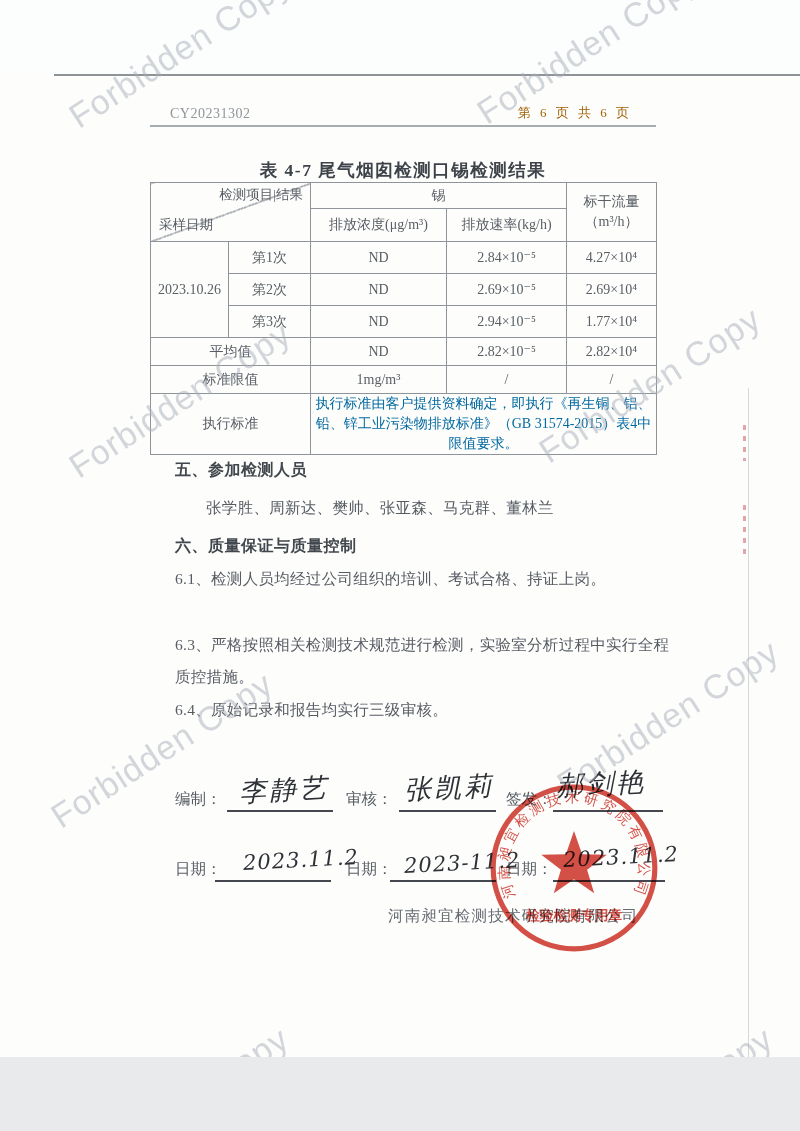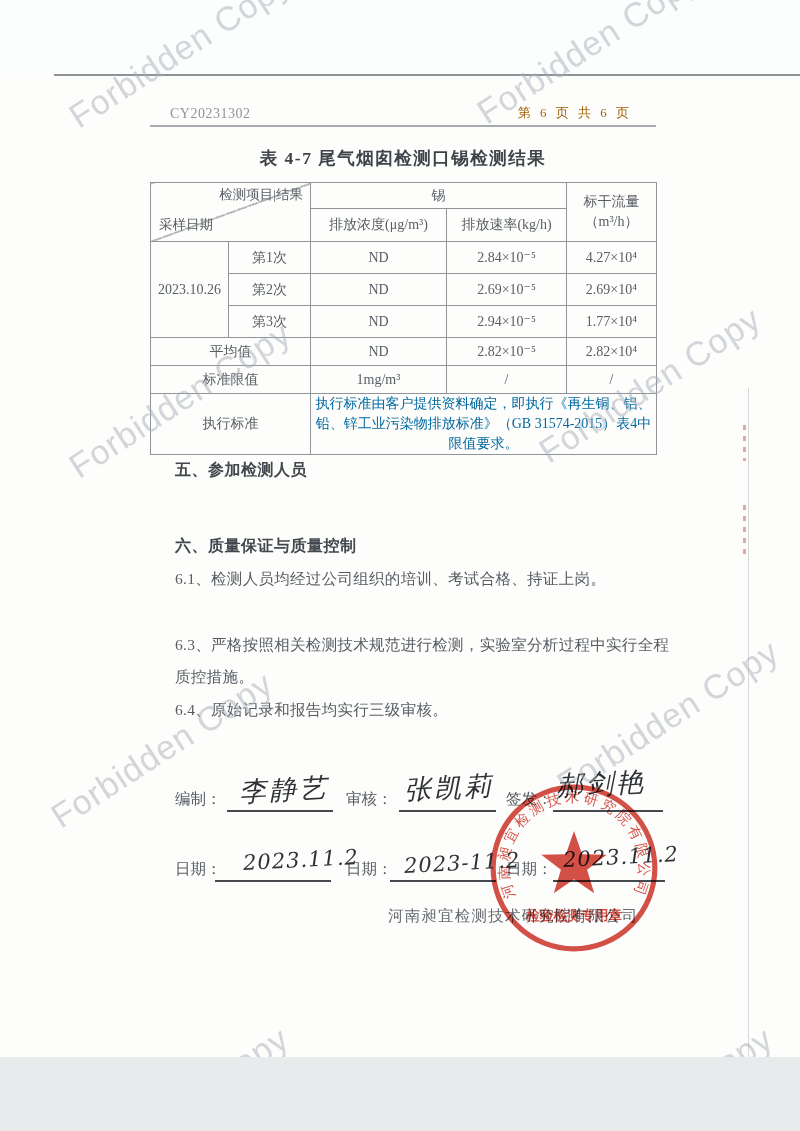--- a/index.html
+++ b/index.html
@@ -19,21 +19,21 @@
   .wm{
     position:absolute;white-space:nowrap;z-index:4;pointer-events:none;
     font-family:"Liberation Sans","DejaVu Sans",sans-serif;
     font-size:34px;letter-spacing:1px;color:rgba(168,174,184,.5);
     transform:translate(-50%,-50%) rotate(-33deg);
   }
   
   .repno{position:absolute;left:170px;top:106px;font-size:14px;color:#8f959b;letter-spacing:.5px;}
   .pageinfo{position:absolute;left:132px;top:104px;width:500px;text-align:right;font-size:13px;color:#a16207;letter-spacing:3px;}
   .hrule{position:absolute;left:150px;top:125px;width:506px;height:2px;background:#a7acb1;}
-  .doc-title{position:absolute;left:150px;top:146px;width:506px;text-align:center;font-size:17.5px;font-weight:bold;color:#3e434a;letter-spacing:1.5px;}
+  .doc-title{position:absolute;left:150px;top:158px;width:506px;text-align:center;font-size:17.5px;font-weight:bold;color:#3e434a;letter-spacing:1.5px;}
   
   table.results{position:absolute;left:150px;top:182px;width:506px;border-collapse:collapse;table-layout:fixed;color:#585e64;}
   table.results td{border:1px solid #8f949a;text-align:center;vertical-align:middle;font-size:14px;padding:0;overflow:hidden;}
   .r-h1{height:26px}.r-h2{height:33px}.r-d{height:32px}.r-avg{height:28px}.r-lim{height:28px}.r-std{height:58px}
   td.corner{position:relative;background:
     linear-gradient(to bottom right,transparent calc(50% - .6px),#8f949a calc(50% - .6px),#8f949a calc(50% + .6px),transparent calc(50% + .6px));}
   .corner-top{position:absolute;top:3px;right:7px;font-size:13.5px;}
   .corner-bot{position:absolute;bottom:7px;left:8px;font-size:13.5px;}
   td.flowhead span{display:block;line-height:1.4;}
   td.stdcell{font-size:14px;line-height:1.42;padding:3px 9px;text-align:justify;text-align-last:center;color:#0369a1;}
@@ -126,20 +126,21 @@
         <td>/</td>
       </tr>
       <tr class="r-std">
         <td colspan="2">执行标准</td>
         <td colspan="3" class="stdcell">执行标准由客户提供资料确定，即执行《再生铜、铝、铅、锌工业污染物排放标准》（GB 31574-2015）表4中限值要求。</td>
       </tr>
     </tbody>
   </table>
 
   <div class="sec-title" style="left:175px;top:460px;">五、参加检测人员</div>
+  <div class="body-text" style="left:206px;top:492px;">张学胜、周新达、樊帅、张亚森、马克群、董林兰</div>
 
   <div class="sec-title" style="left:175px;top:536px;">六、质量保证与质量控制</div>
   <div class="body-text" style="left:175px;top:563px;width:500px;">6.1、检测人员均经过公司组织的培训、考试合格、持证上岗。</div>
   <div class="body-text" style="left:175px;top:629px;width:497px;">6.3、严格按照相关检测技术规范进行检测，实验室分析过程中实行全程质控措施。</div>
   <div class="body-text" style="left:175px;top:694px;width:500px;">6.4、原始记录和报告均实行三级审核。</div>
 
   <span class="sig-label" style="left:175px;top:789px;">编制：</span>
   <span class="sig-label" style="left:346px;top:789px;">审核：</span>
   <span class="sig-label" style="left:506px;top:789px;">签发：</span>
   <div class="sig-line" style="left:227px;top:810px;width:106px;"></div>

